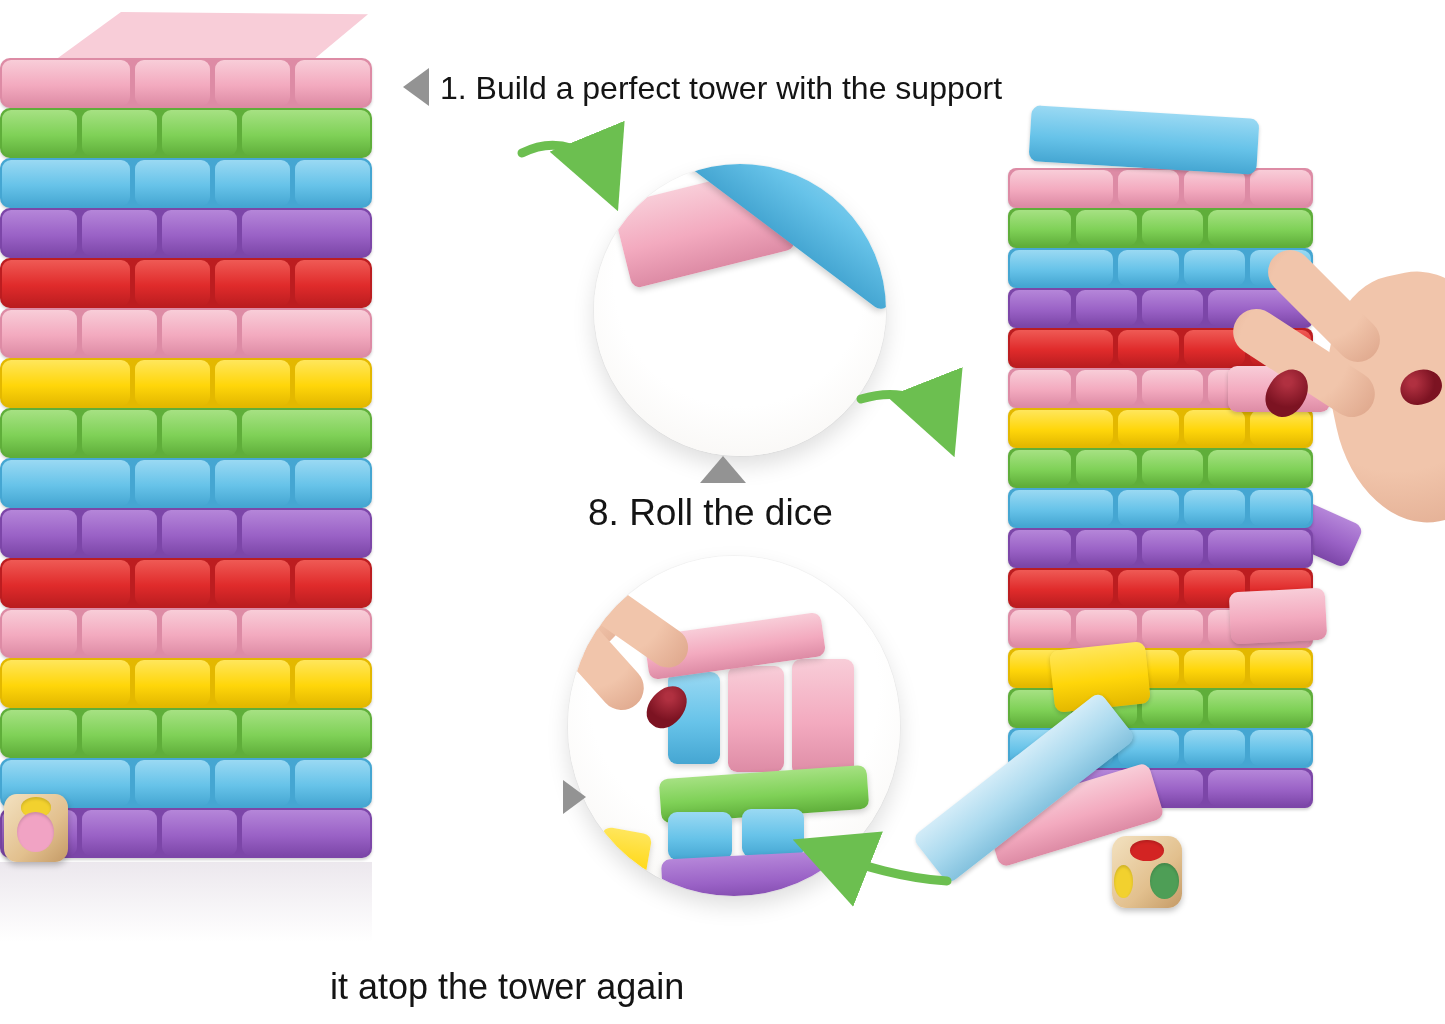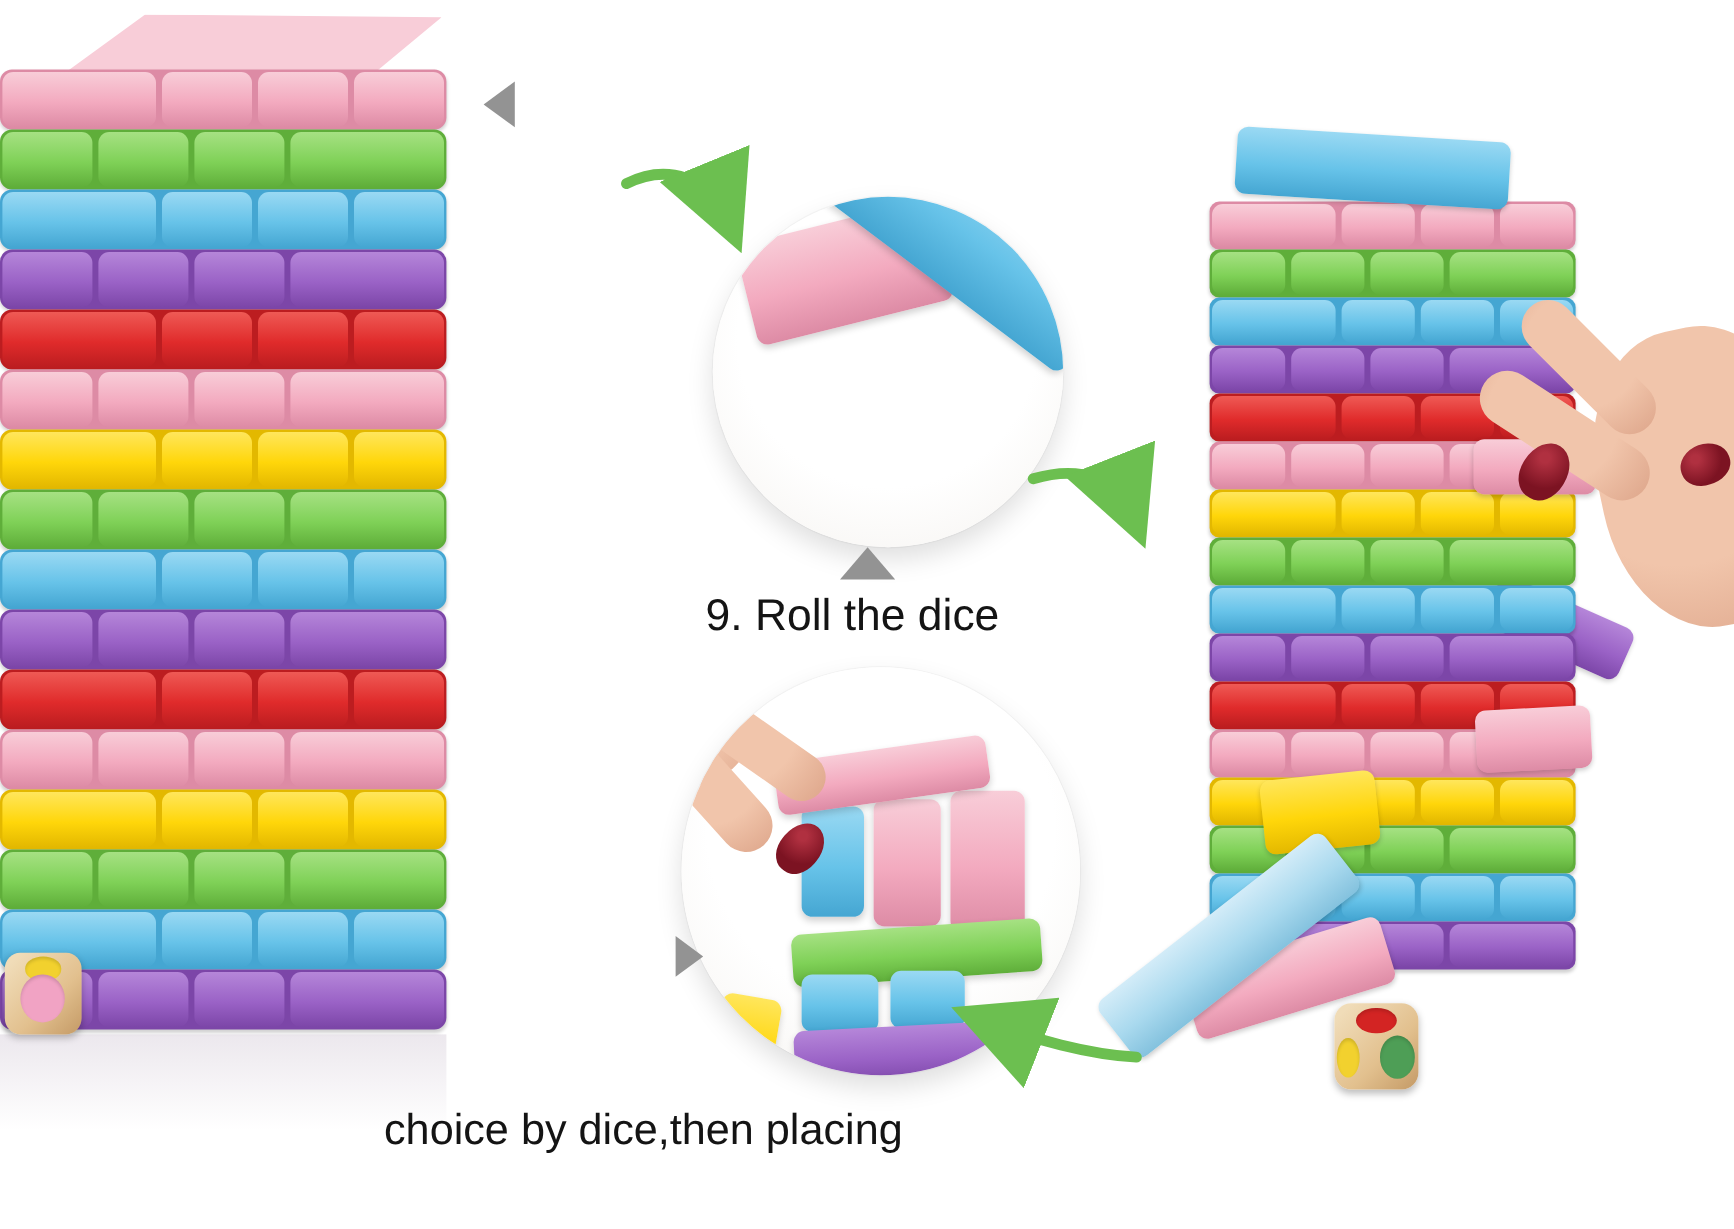--- a/index.html
+++ b/index.html
@@ -204,28 +204,29 @@
         <div class="seg" style="flex: 1.7 1 0px; background: linear-gradient(rgb(181, 134, 217) 0%, rgb(154, 98, 198) 55%, rgb(124, 70, 168) 100%);"></div>
       </div>
     </div>
   <div class="abs reflection"></div>
   <div class="dice" id="dice-left" style="background: linear-gradient(135deg, rgb(240, 220, 184) 10%, rgb(226, 192, 142) 60%, rgb(196, 154, 102));">
       <div class="spot spot-top" style="background: rgb(242, 209, 46);"></div>
       <div class="spot spot-front" style="background: rgb(241, 163, 196);"></div>
     </div>
 
   <div class="tri" id="tri-left"></div>
+  <div class="step-text" id="step1">1. Build a perfect tower with the support</div>
 
   <div class="callout" id="circle1">
     <div class="piece" id="c1-pink" style="background: linear-gradient(rgb(248, 205, 216) 0%, rgb(243, 170, 191) 55%, rgb(221, 139, 165) 100%);"></div>
     <div class="piece" id="c1-board" style="background: linear-gradient(rgb(154, 217, 243) 0%, rgb(103, 195, 233) 55%, rgb(69, 166, 210) 100%);"></div>
 
   </div>
   <div class="tri" id="tri-up"></div>
-  <div class="step-text" id="step2">9. Roll the dice</div>
+  <div class="step-text" id="step2">8. Roll the dice</div>
 
   <div class="callout" id="circle2">
     <div id="hand-c2" class="abs">
       <div class="skin" id="hc2-palm"></div>
       <div class="skin" id="hc2-finger1"></div>
       <div class="skin" id="hc2-finger2"></div>
       <div class="nail" id="hc2-nail"></div>
     </div>
     <div class="piece" id="c2-vblue" style="background: linear-gradient(rgb(154, 217, 243) 0%, rgb(103, 195, 233) 55%, rgb(69, 166, 210) 100%);"></div>
     <div class="piece" id="c2-vpink1" style="background: linear-gradient(rgb(248, 205, 216) 0%, rgb(243, 170, 191) 55%, rgb(221, 139, 165) 100%);"></div>
@@ -233,21 +234,21 @@
     <div class="piece" id="c2-lifted" style="background: linear-gradient(rgb(248, 205, 216) 0%, rgb(243, 170, 191) 55%, rgb(221, 139, 165) 100%);"></div>
     <div class="piece" id="c2-green" style="background: linear-gradient(rgb(166, 225, 131) 0%, rgb(127, 209, 87) 55%, rgb(95, 174, 58) 100%);"></div>
     <div class="piece" id="c2-blue1" style="background: linear-gradient(rgb(154, 217, 243) 0%, rgb(103, 195, 233) 55%, rgb(69, 166, 210) 100%);"></div>
     <div class="piece" id="c2-blue2" style="background: linear-gradient(rgb(154, 217, 243) 0%, rgb(103, 195, 233) 55%, rgb(69, 166, 210) 100%);"></div>
     <div class="piece" id="c2-purple" style="background: linear-gradient(rgb(181, 134, 217) 0%, rgb(154, 98, 198) 55%, rgb(124, 70, 168) 100%);"></div>
     <div class="piece" id="c2-red" style="background: linear-gradient(rgb(239, 90, 85) 0%, rgb(224, 43, 43) 55%, rgb(188, 29, 32) 100%);"></div>
     <div class="piece" id="c2-yellow" style="background: linear-gradient(rgb(255, 230, 92) 0%, rgb(255, 214, 10) 55%, rgb(227, 184, 0) 100%);"></div>
   </div>
   <div class="tri" id="tri-right"></div>
 
-  <div class="step-text step3-line" id="step3l2">choice by dice,then placing</div>
+  <div class="step-text step3-line" id="step3l3">it atop the tower again</div>
 
   <div class="piece" id="rt-diag-purple" style="background: linear-gradient(rgb(181, 134, 217) 0%, rgb(154, 98, 198) 55%, rgb(124, 70, 168) 100%);"></div>
   <div class="tower" id="right-tower">
       <div class="t-row" style="background: rgb(221, 139, 165);">
         <div class="seg" style="flex: 1.7 1 0px; background: linear-gradient(rgb(248, 205, 216) 0%, rgb(243, 170, 191) 55%, rgb(221, 139, 165) 100%);"></div>
         <div class="seg" style="flex: 1 1 0px; background: linear-gradient(rgb(248, 205, 216) 0%, rgb(243, 170, 191) 55%, rgb(221, 139, 165) 100%);"></div>
         <div class="seg" style="flex: 1 1 0px; background: linear-gradient(rgb(248, 205, 216) 0%, rgb(243, 170, 191) 55%, rgb(221, 139, 165) 100%);"></div>
         <div class="seg" style="flex: 1 1 0px; background: linear-gradient(rgb(248, 205, 216) 0%, rgb(243, 170, 191) 55%, rgb(221, 139, 165) 100%);"></div>
       </div>
       <div class="t-row" style="background: rgb(95, 174, 58);">

